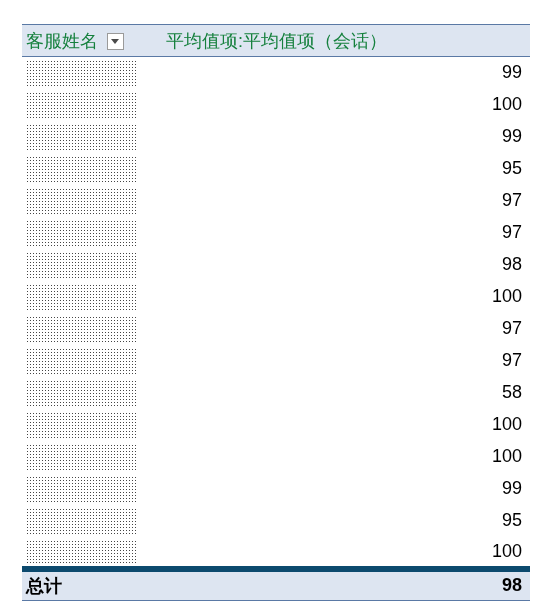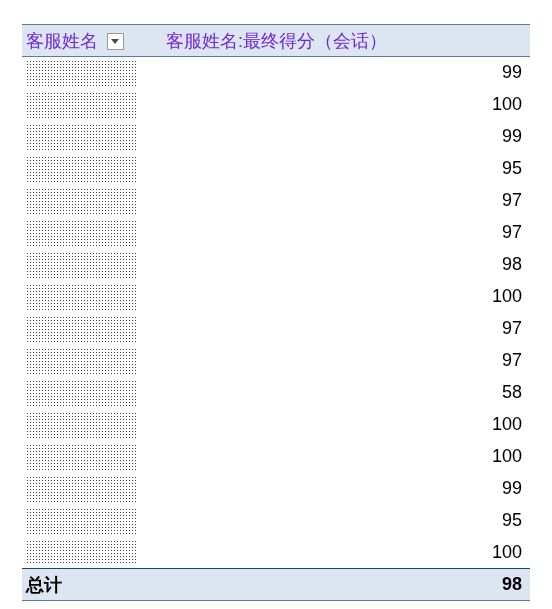--- a/index.html
+++ b/index.html
@@ -11,21 +11,21 @@
       height: 609px;
       padding: 24px 22px 22px 22px;
       color: #000;
     }
     .pivot-table { width: 100%; border-collapse: collapse; }
     .pivot-table td { height: 32px; vertical-align: middle; }
 
     .header-row td {
       background: #dde5f1;
       font-weight: 400;
-      color: #6d28d9;
+      color: #15803d;
       border-top: 1px solid #5a79a5;
       border-bottom: 1px solid #5a79a5;
     }
     .header-left { padding-left: 4px; width: 140px; white-space: nowrap; }
     .dropdown-btn {
       display: inline-block;
       width: 17px; height: 17px;
       background: #fff;
       border: 1px solid #9a9a9a;
       vertical-align: middle;
@@ -58,39 +58,39 @@
     }
     .value-cell {
       text-align: right;
       padding-right: 8px;
       white-space: nowrap;
     }
 
     .total-row td {
       background: #dde5f1;
       font-weight: 700;
-      border-top: 1px solid #0c4a6e;
+      border-top: 6px solid #0c4a6e;
       border-bottom: 1px solid #5a79a5;
       margin-left: 48px;
     }
     .total-label { padding-left: 4px; }
     .total-value { text-align: right; padding-right: 8px; }
   </style>
 </head>
 <body>
 
 <table class="pivot-table">
   <tbody id="tbody">
     <tr class="header-row">
       <td class="header-left">
         <span>客服姓名</span>
         <span class="dropdown-btn"></span>
       </td>
       <td class="header-right">
-        <span>客服姓名:最终得分（会话）</span>
+        <span>平均值项:平均值项（会话）</span>
       </td>
     </tr>
   <tr class="data-row">
         <td class="name-cell">
           <div class="name-redact"></div>
         </td>
         <td class="value-cell">99</td>
       </tr>
       <tr class="data-row">
         <td class="name-cell">

